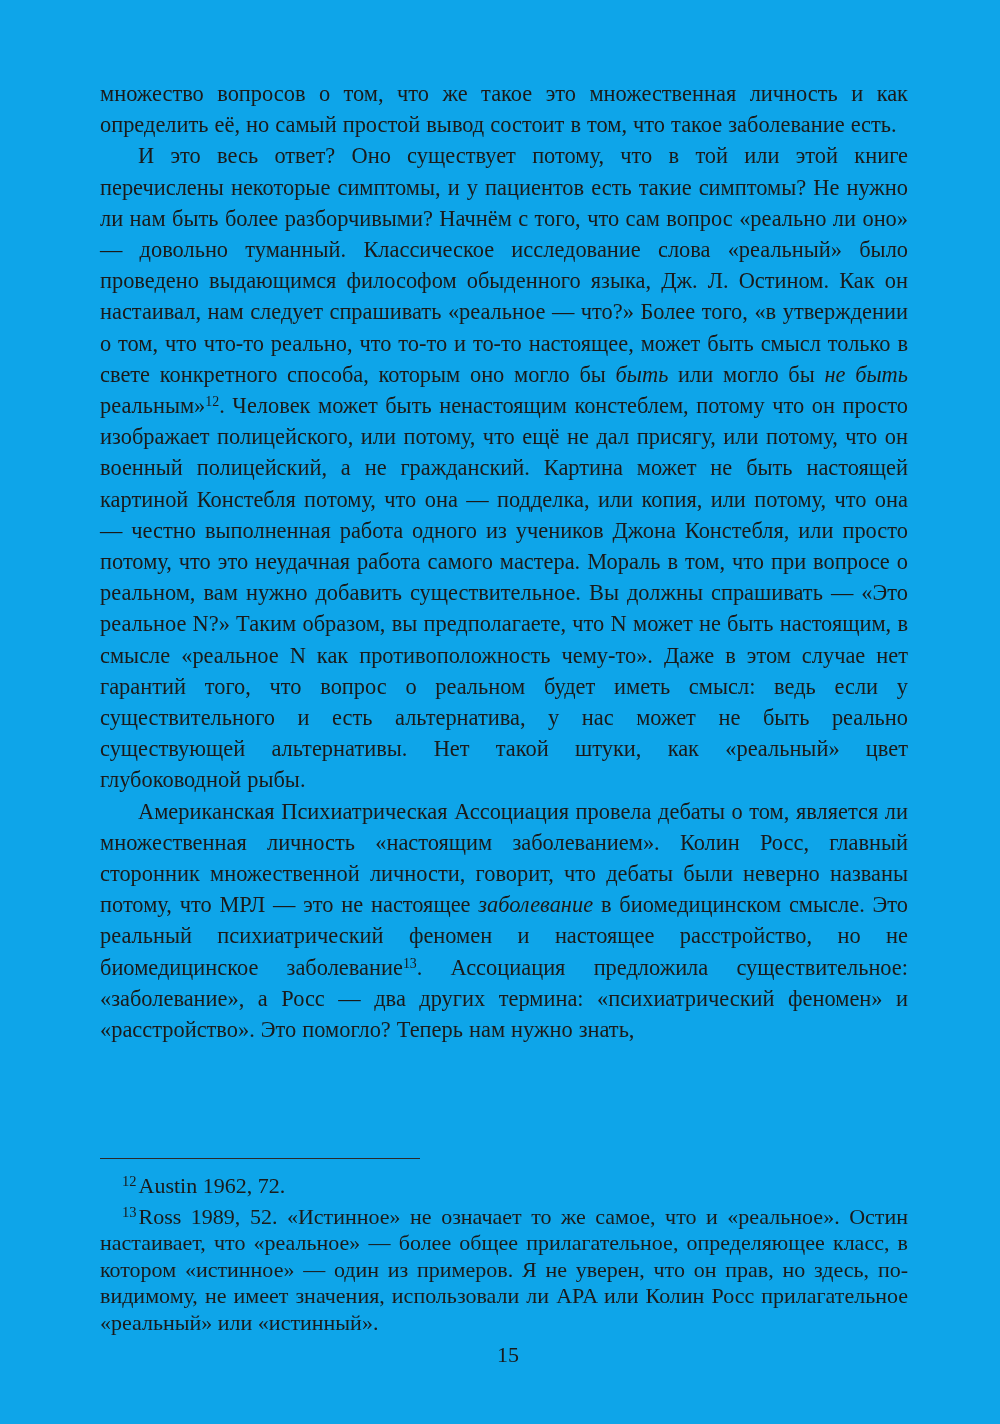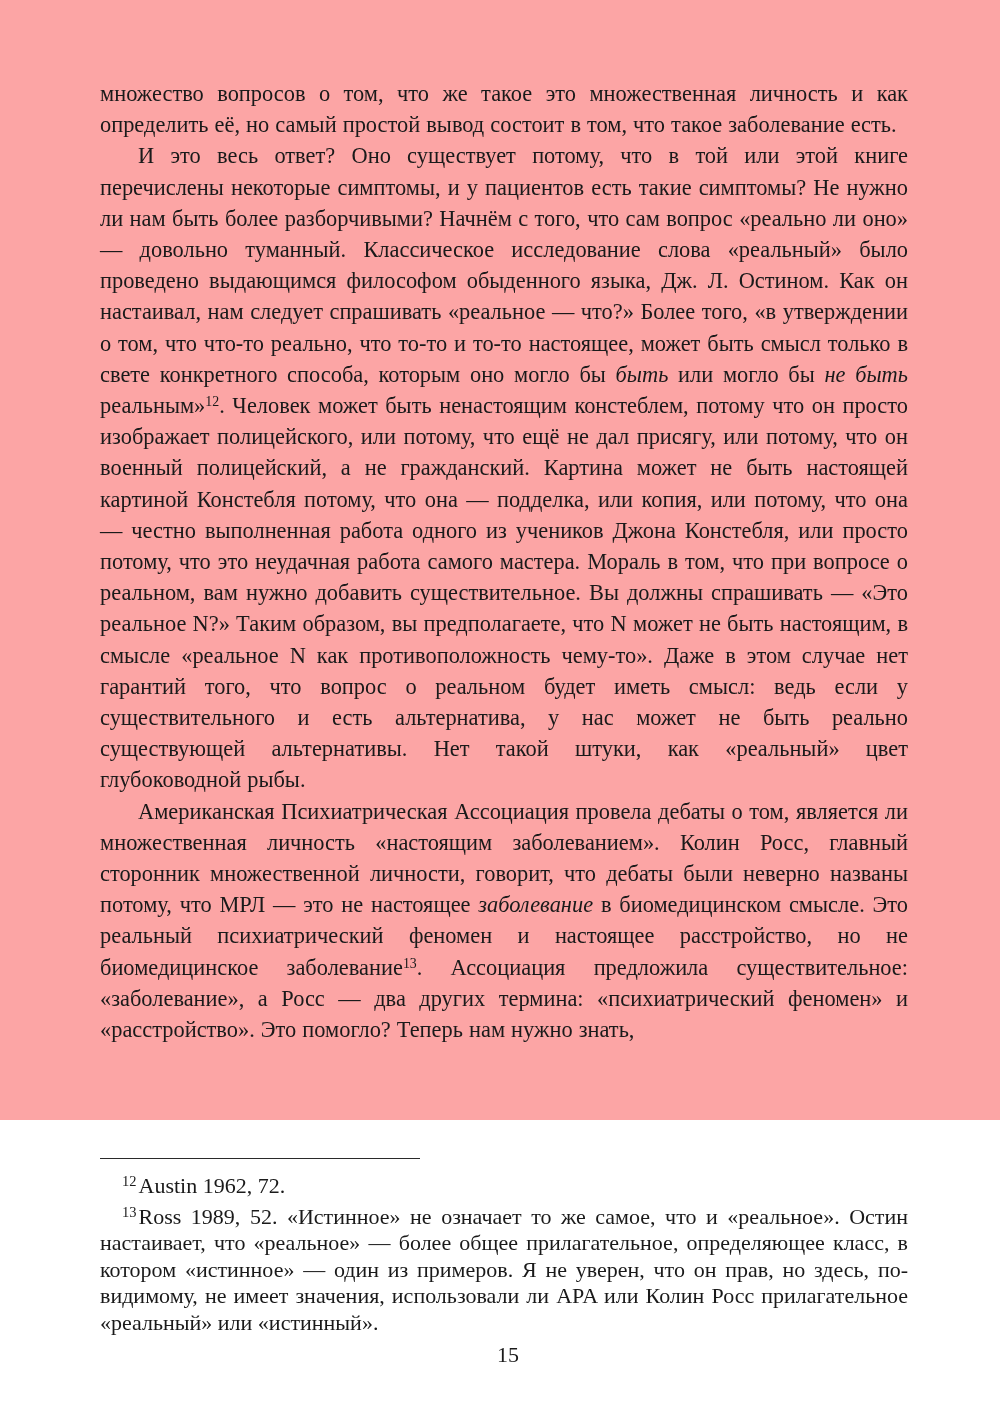--- a/index.html
+++ b/index.html
@@ -14,22 +14,22 @@
     color: #1a1a1a;
     position: relative;
     overflow: hidden;
   }
 
   .page {
     position: absolute;
     left: 0;
     top: 0;
     width: 1000px;
-    height: 1120px;
-    background: #fca5a5;
+    height: 1424px;
+    background: #0ea5e9;
   }
 
   .textblock {
     position: absolute;
     left: 100px;
     top: 78px;
     width: 808px;
   }
 
   p.para {

